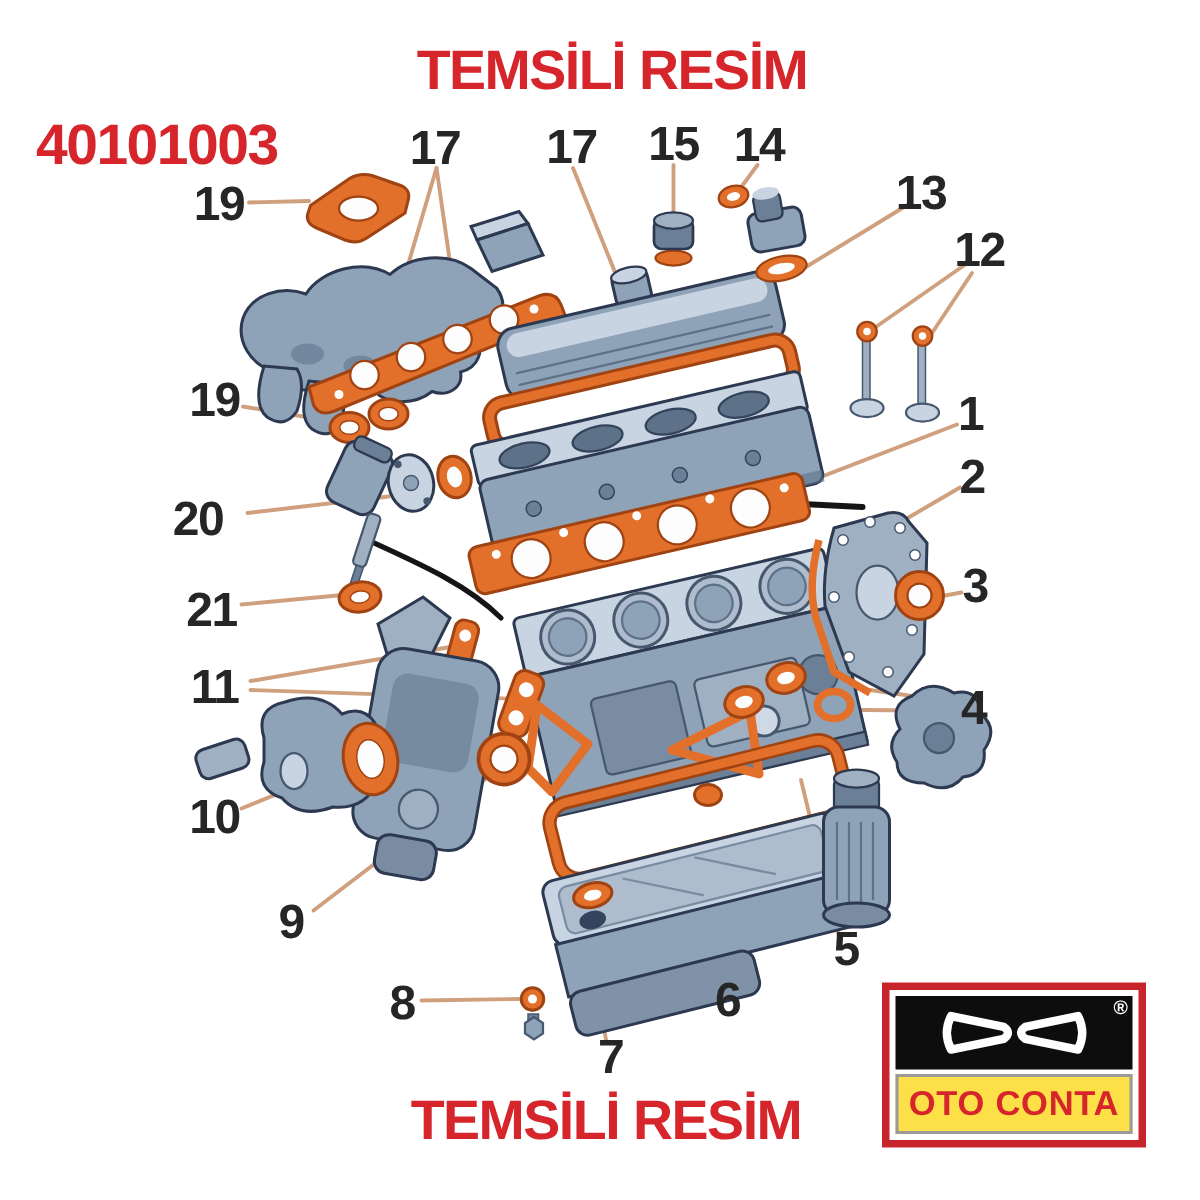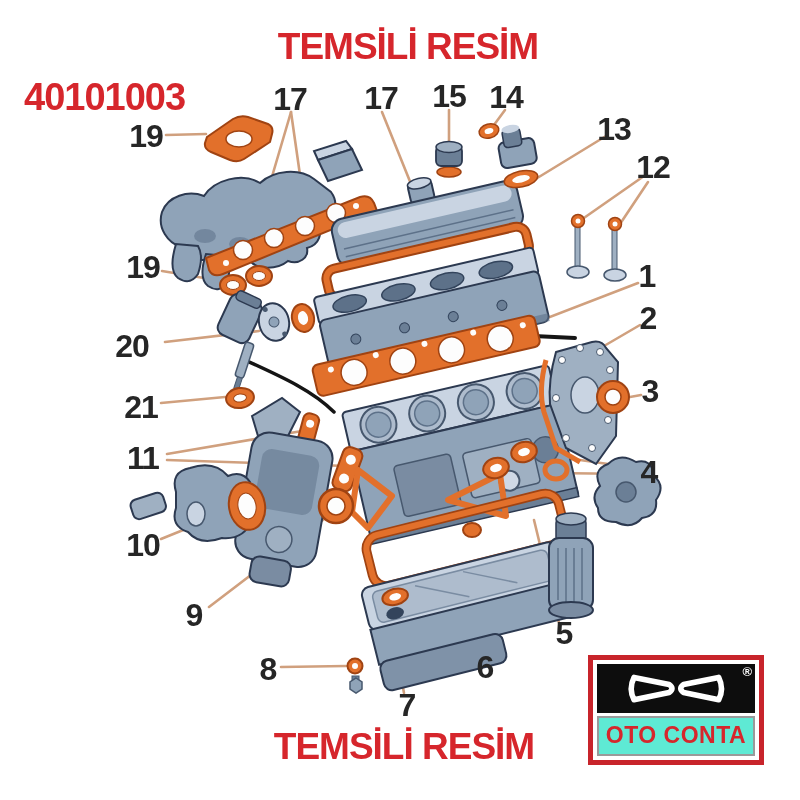--- a/index.html
+++ b/index.html
@@ -25,21 +25,21 @@
     position:absolute;transform:translate(-50%,-50%);
     font-size:32px;font-weight:700;color:#262626;letter-spacing:-1px;white-space:nowrap;
   }
   .logo{
     position:absolute;left:588px;top:655px;width:176px;height:110px;box-sizing:border-box;
     background:#fff;border:5px solid #c8242b;padding:4px;display:flex;flex-direction:column;gap:3px;
   }
   .logo-black{flex:1.35;background:#0d0d0d;position:relative;display:flex;align-items:center;justify-content:center;min-height:0;}
   .logo-black svg{width:84%;height:72%;}
   .rmark{position:absolute;top:0px;right:3px;color:#fff;font-size:13px;font-weight:700;}
-  .logo-white{flex:1;border:2px solid #9a9a9a;display:flex;align-items:center;justify-content:center;min-height:0;background:#5eead4;}
+  .logo-white{flex:1;border:2px solid #9a9a9a;display:flex;align-items:center;justify-content:center;min-height:0;background:#fde047;}
   .brand{color:#d6262c;font-weight:800;font-size:23px;letter-spacing:0.5px;white-space:nowrap;}
 </style>
 </head>
 <body>
 
 <div class="stage">
 
   <svg class="diagram" width="800" height="800" viewBox="0 0 800 800">
 
     <g stroke="#d0a07e" stroke-width="2.6" stroke-linecap="round">

